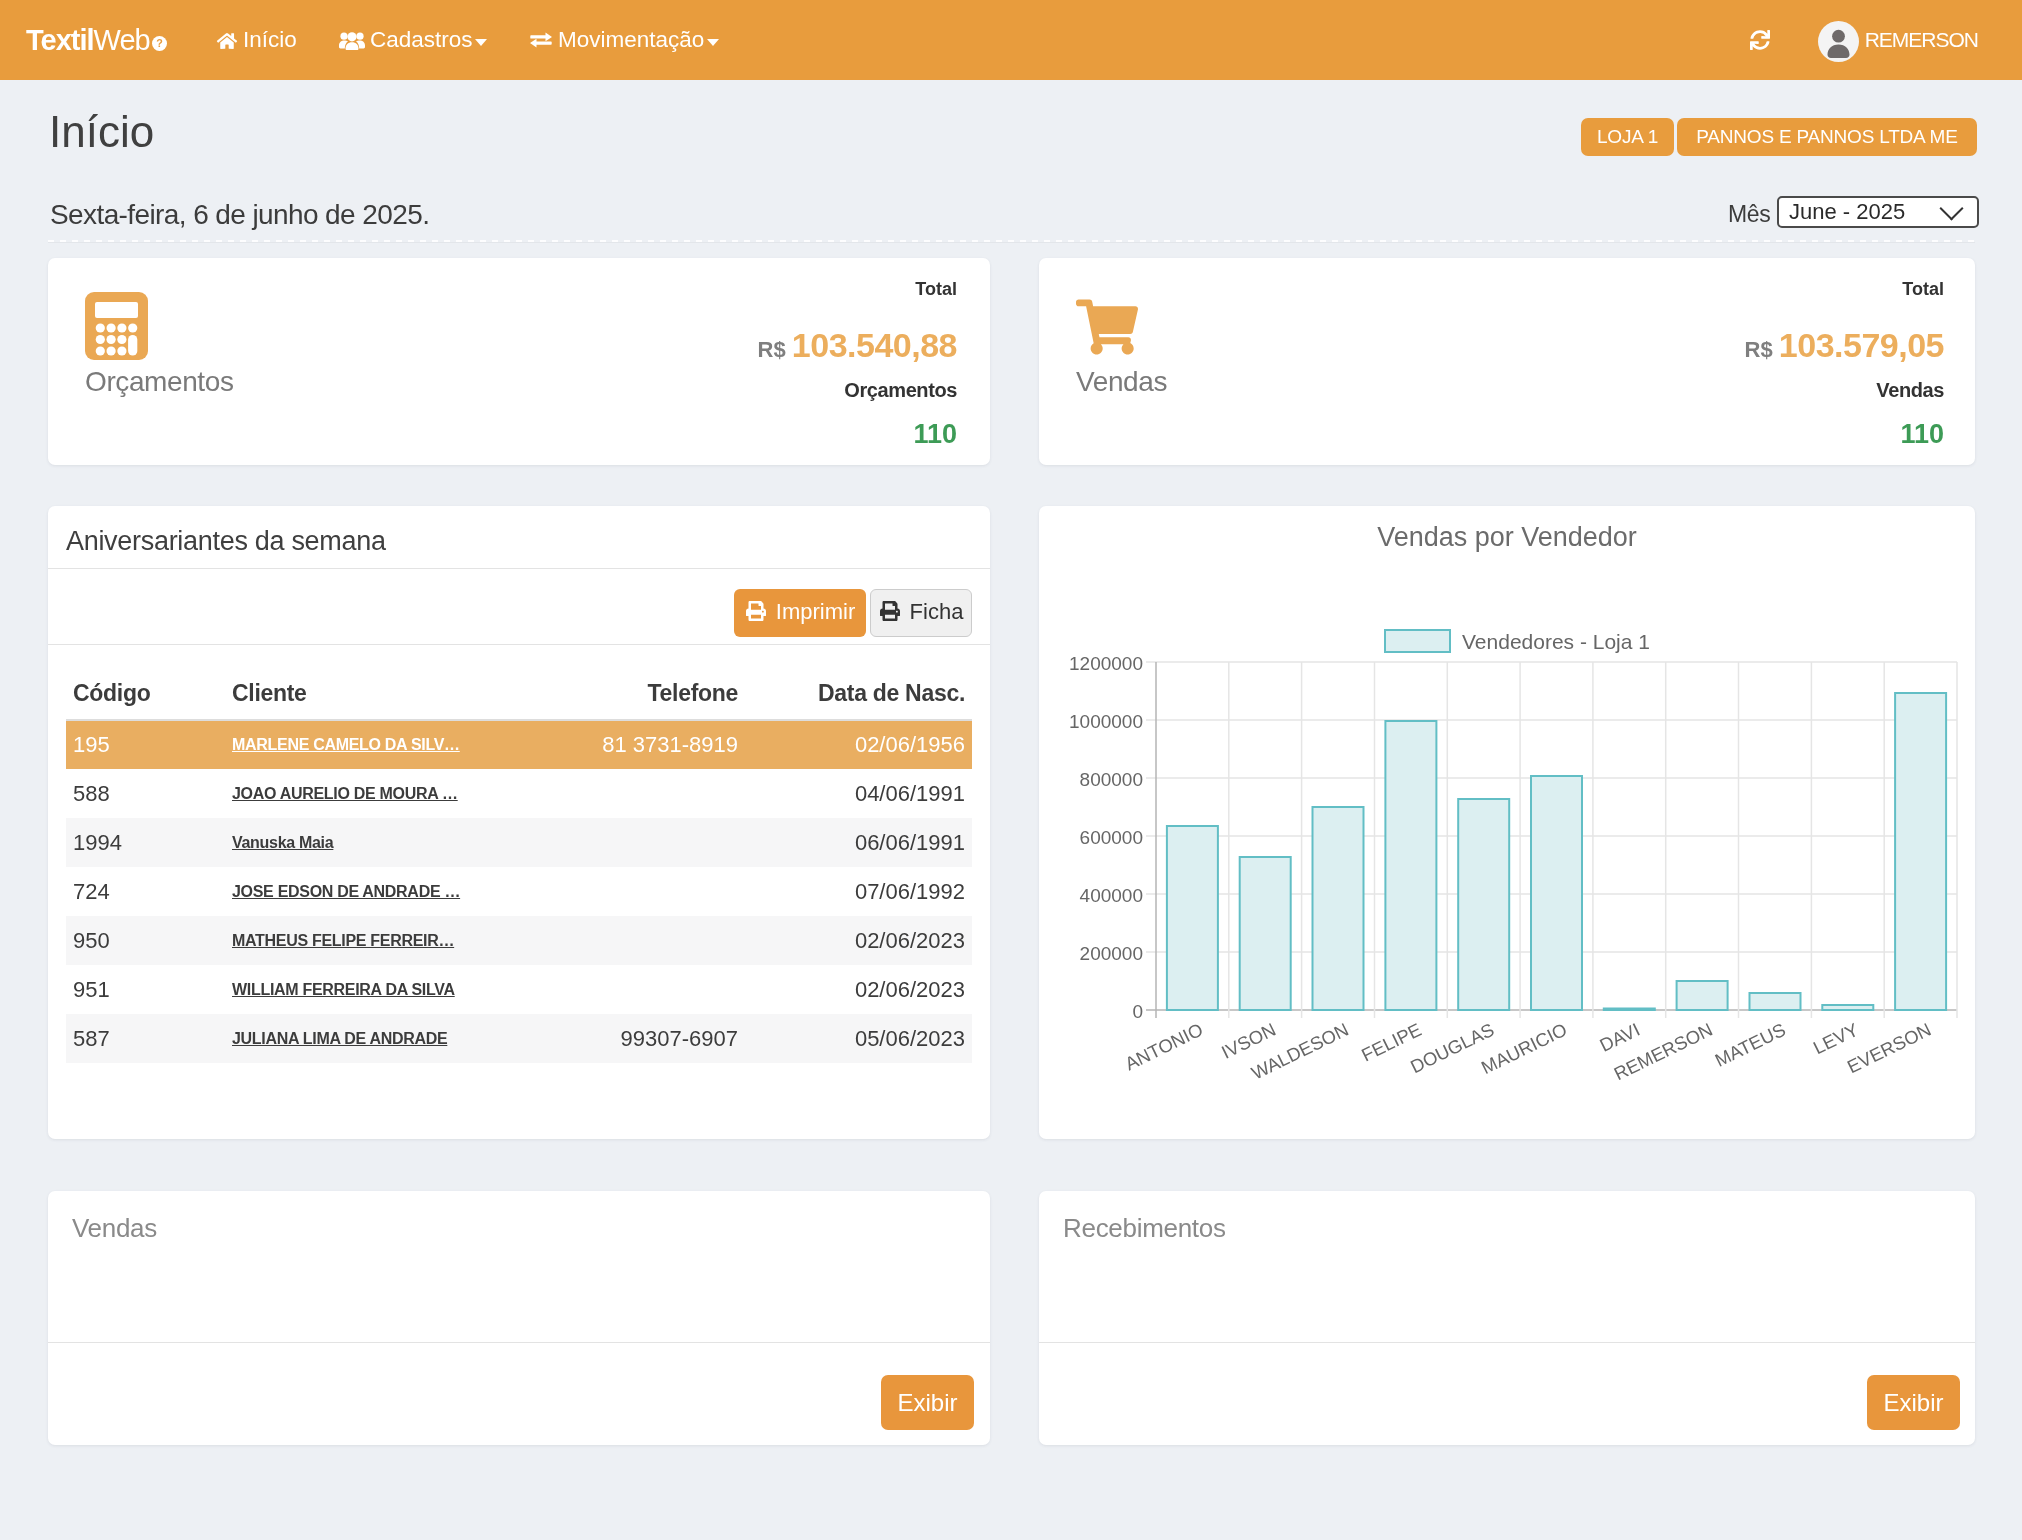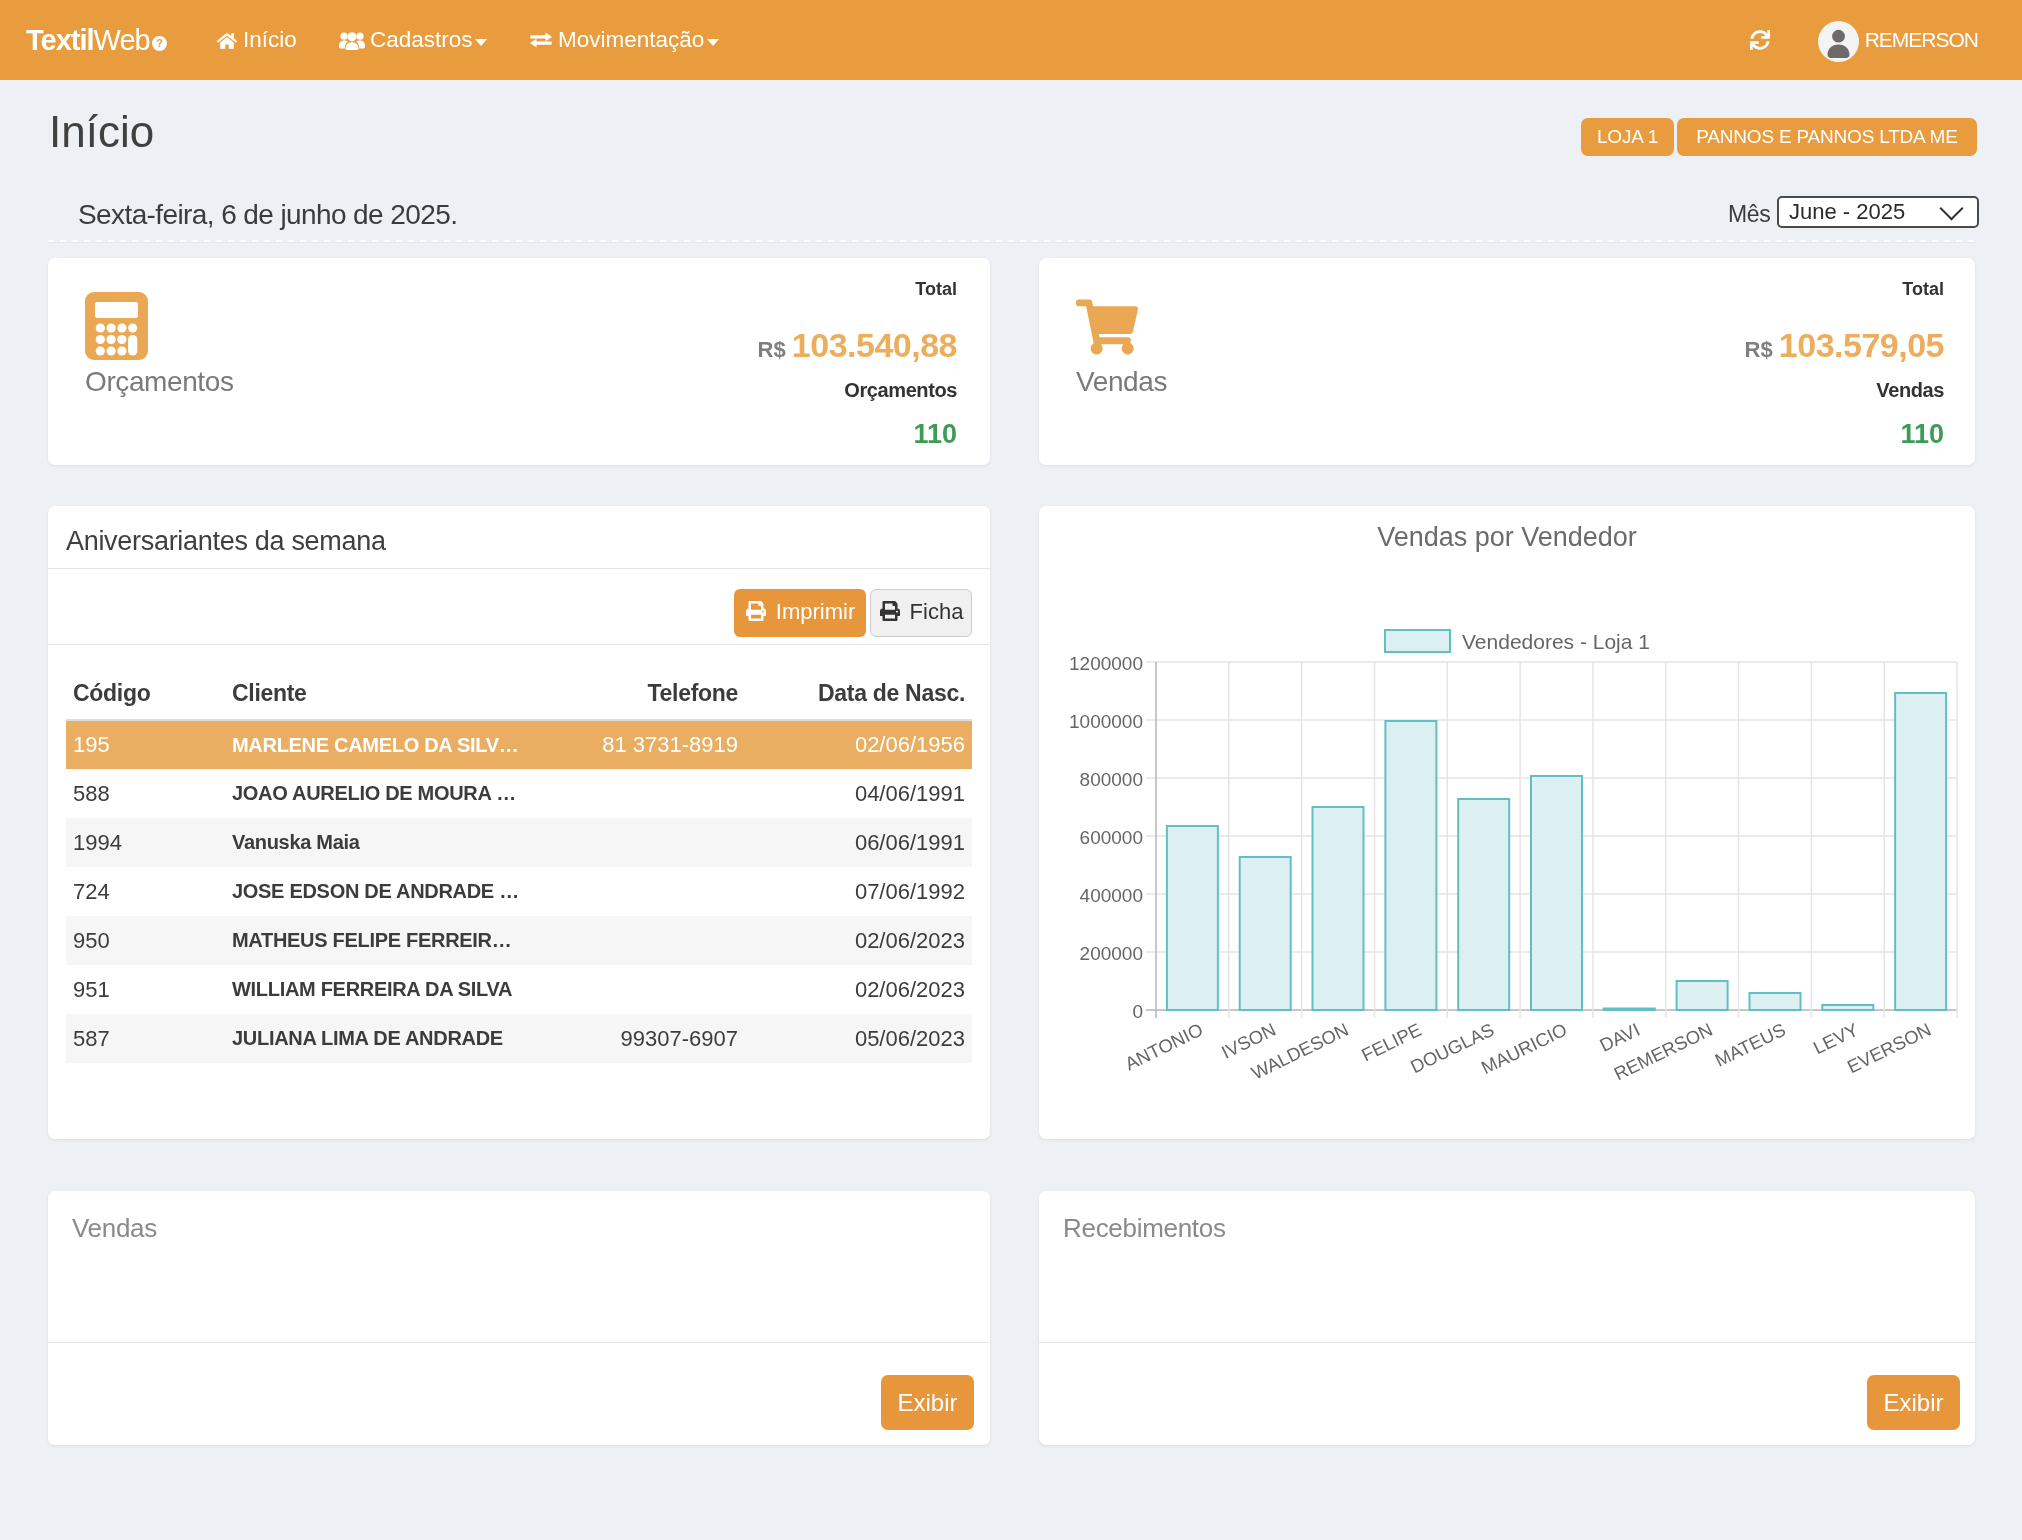--- a/index.html
+++ b/index.html
@@ -5,21 +5,21 @@
 * { margin:0; padding:0; box-sizing:border-box; }
 html,body { width:2022px; height:1540px; overflow:hidden; }
 body { font-family:"Liberation Sans", sans-serif; background:#edf0f4; position:relative; color:#3c3c3c; }
 .navbar { position:absolute; left:0; top:0; width:2022px; height:80px; background:#e89c3d; }
 .brand { position:absolute; left:26px; top:0; height:80px; line-height:80px; font-size:29px; letter-spacing:-1px; color:#fff; }
 .brand b { font-weight:bold; }
 .navitem { position:absolute; top:0; height:80px; color:#fff; font-size:22.5px; line-height:80px; }
 .navicon { position:absolute; top:31px; }
 .caret { position:absolute; top:39px; width:0; height:0; border-left:6px solid transparent; border-right:6px solid transparent; border-top:7px solid #fff; }
 h1.inicio { position:absolute; left:49px; top:110px; font-size:44px; line-height:1; font-weight:normal; color:#404040; }
-.datetext { position:absolute; left:50px; top:201px; font-size:28px; line-height:1; letter-spacing:-0.6px; color:#3c3c3c;margin-left:28px; }
+.datetext { position:absolute; left:50px; top:201px; font-size:28px; line-height:1; letter-spacing:-0.6px; color:#3c3c3c; }
 .dashline { position:absolute; left:48px; top:240px; width:1927px; height:3px; background:linear-gradient(#e3e6ea,#e3e6ea) 0 2px/100% 1px no-repeat, repeating-linear-gradient(90deg,#fdfdfe 0 6px,rgba(0,0,0,0) 6px 12px) 0 0/100% 2px no-repeat; }
 .lojabtn { position:absolute; top:118px; height:38px; background:#e89c3d; color:#fff; font-weight:normal; font-size:19px; letter-spacing:-0.2px; text-align:center; line-height:38px; border-radius:7px; }
 .meslabel { position:absolute; top:201px; font-size:23px; letter-spacing:-0.4px; color:#3c3c3c; }
 .messelect { position:absolute; left:1777px; top:196px; width:202px; height:32px; background:#fff; border:2px solid #4a4a4a; border-radius:5px; font-size:22px; color:#2a2a2a; line-height:28px; padding-left:10px; }
 .messelect .chev { position:absolute; right:17px; top:2px; width:17px; height:17px; border-right:2.5px solid #333; border-bottom:2.5px solid #333; transform:rotate(45deg); transform-origin:center; }
 .card { position:absolute; background:#fff; border-radius:7px; box-shadow:0 1px 3px rgba(60,70,90,0.10); }
 #card-orc { left:48px; top:258px; width:942px; height:207px; }
 #card-ven { left:1039px; top:258px; width:936px; height:207px; }
 #card-aniv { left:48px; top:506px; width:942px; height:633px; overflow:hidden; }
 #card-chart { left:1039px; top:506px; width:936px; height:633px; }
@@ -32,21 +32,21 @@
 .cardtext { position:absolute; left:24px; top:79px; font-size:22px; line-height:1; letter-spacing:-0.4px; color:#3c3c3c; }
 .badge { display:inline-block; background:#5bc0de; color:#fff; font-weight:bold; font-size:17px; border-radius:6px; padding:8px 9px; margin-left:8px; position:relative; top:0px; line-height:1; }
 .cfooter { position:absolute; left:0; right:0; top:151px; border-top:1px solid #e3e3e3; }
 .exibir { position:absolute; top:184px; width:93px; height:55px; background:#e8963c; border-radius:7px; color:#fff; font-size:24px; text-align:center; line-height:55px; }
 .btn-imp { position:absolute; top:83px; width:132px; height:48px; background:#e8963c; border-radius:6px; color:#fff; font-size:22px; line-height:46px; text-align:center; white-space:nowrap; }
 .btn-ficha { position:absolute; top:83px; width:102px; height:48px; background:#f0f0f0; border:1px solid #ccc; border-radius:6px; color:#333; font-size:22px; line-height:44px; text-align:center; white-space:nowrap; }
 .bdays { position:absolute; left:18px; top:147px; width:906px; border-collapse:collapse; table-layout:fixed; font-size:22px; }
 .bdays th { text-align:left; font-weight:bold; color:#3c3c3c; font-size:23px; letter-spacing:-0.3px; padding:27px 7px 12px; border-bottom:2px solid #ddd; }
 .bdays td { padding:0 7px; height:49px; color:#3c3c3c; white-space:nowrap; overflow:hidden; }
 .bdays .tr { text-align:right; }
-.bdays .nm { font-weight:bold; font-size:20px; letter-spacing:-0.3px; }
+.bdays .nm { font-weight:bold; font-size:16px; letter-spacing:-0.3px;text-decoration:underline; }
 .bdays tbody tr:nth-child(odd) { background:#f6f6f7; }
 .bdays tbody tr.sel { background:#e9ae61; }
 .bdays tbody tr.sel td { color:#fff; }
 </style>
 </head>
 <body>
 
 <div class="navbar"></div>
 <div class="brand"><b>Textil</b>Web</div>
 <svg class="navicon" style="left:152px; top:36px;" width="15" height="15" viewBox="0 0 16 16">

